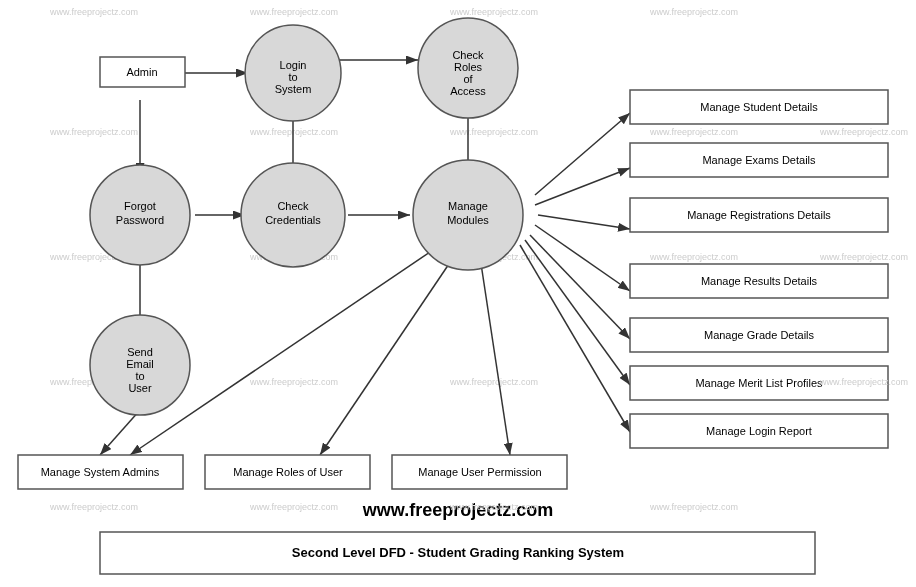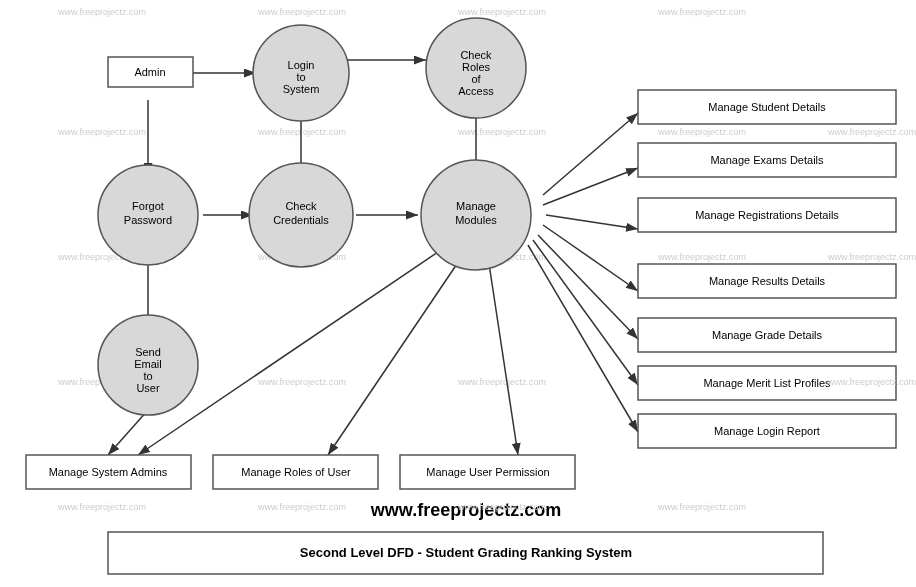--- a/index.html
+++ b/index.html
@@ -8,21 +8,21 @@
       font-family: Arial, sans-serif;
       font-size: 12px;
       width: 916px;
       height: 587px;
       overflow: hidden;
       position: relative;
     }
 
     #diagram {
       position: absolute;
-      top: 0; left: 8px;
+      top: 0; left: 0;
       width: 832px;
       height: 587px;
       text-align: right;
     }
 
     svg {
       position: absolute;
       top: 0; left: 0;
       width: 916px;
       height: 587px;

